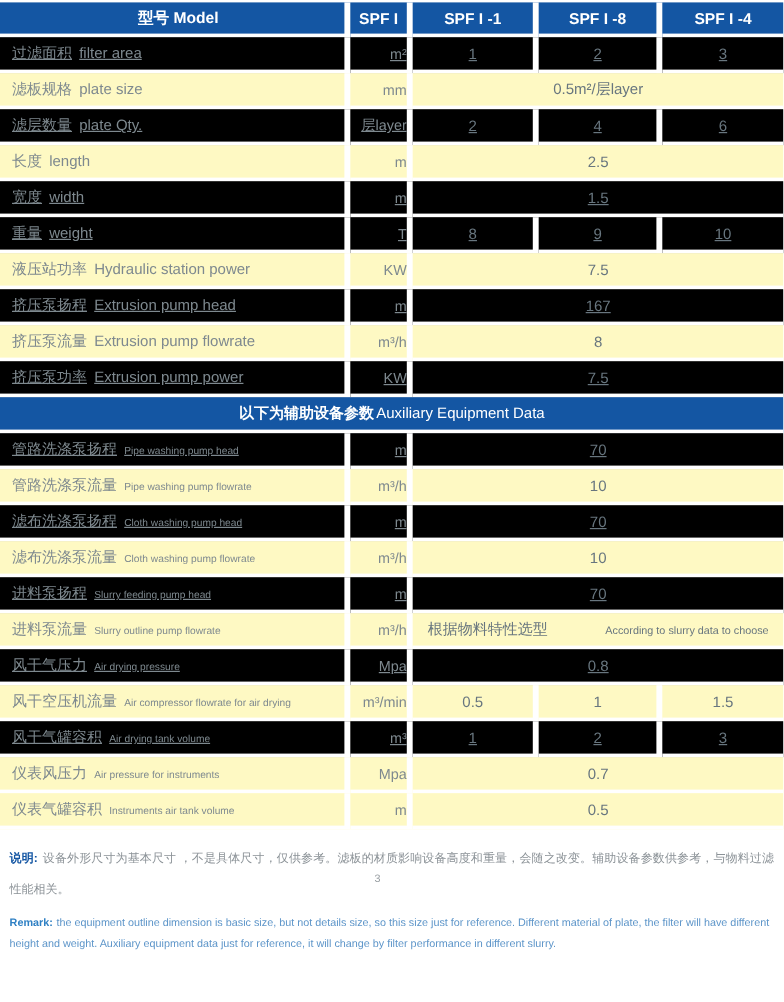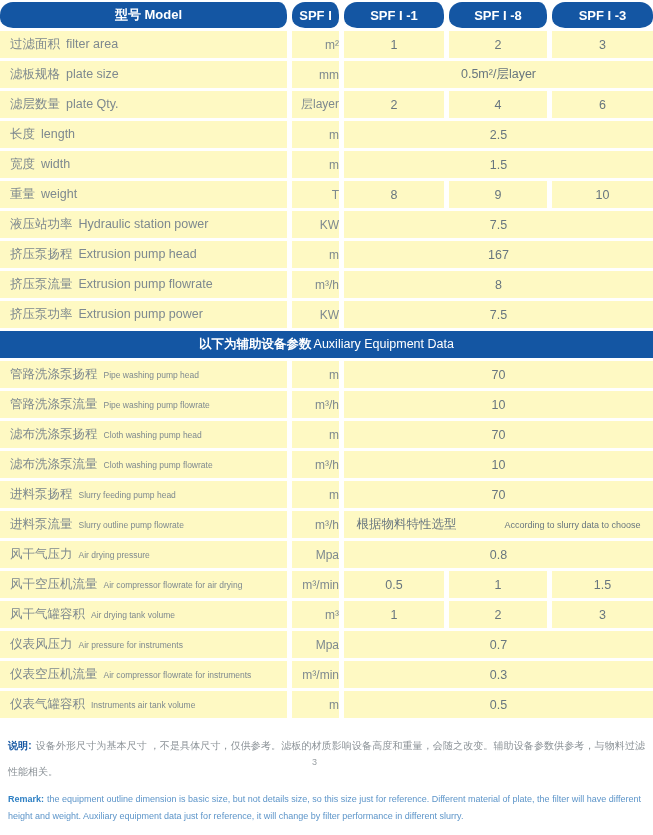--- a/index.html
+++ b/index.html
@@ -14,24 +14,24 @@
   col.c-label{width:292px;} col.c-unit{width:52px;}
   col.c-v1{width:105px;} col.c-v2{width:103px;} col.c-v3{width:101px;}
   th,td{
     box-sizing:border-box;height:30px;padding:0;
     border-right:5px solid #ffffff;border-bottom:3px solid #ffffff;
     overflow:hidden;white-space:nowrap;
   }
   th:last-child,td:last-child{border-right:0;}
   tr.head th{
     background:#1456a3;color:#ffffff;font-size:13px;font-weight:bold;
-    text-align:center;height:29px;border-radius:13px;
+    text-align:center;height:29px;
   }
   th.model{text-align:left;padding-left:10px;}
-  tr.r-light td{background:#fef9c3;}
+  tr.r-light td{background:#000000;text-decoration:underline;}
   tr.r-dark td{background:#fef9c3;}
   td.label{ text-align:left;padding-left:10px;color:#7e898f;font-size:12.5px;}
   td.label .en{margin-left:6px;}
   tr.aux td.label .en{font-size:8.5px;}
   td.unit{text-align:right;color:#7e898f;font-size:12px;}
   td.val{text-align:center;color:#68767f;font-size:12.5px;}
   td.val .val-en-small{font-size:9px;margin-left:48px;}
   tr.section td{
     background:#1456a3;color:#ffffff;text-align:center;font-size:12.5px;height:30px;
   }
@@ -64,21 +64,21 @@
         <col class="c-v2">
         <col class="c-v3">
     </colgroup>
 
     <tbody>
         <tr class="head">
       <th class="model">型号 Model</th>
       <th>SPF I</th>
       <th>SPF I -1</th>
       <th>SPF I -8</th>
-      <th>SPF I -3</th>
+      <th>SPF I -4</th>
     </tr>
 
     <tr class="r-light">
       <td class="label"><span>过滤面积</span><span class="en">filter area</span></td>
       <td class="unit">m²</td>
       <td class="val">1</td>
       <td class="val">2</td>
       <td class="val">3</td>
     </tr>
 
@@ -202,25 +202,20 @@
       <td class="val">2</td>
       <td class="val">3</td>
     </tr>
 
     <tr class="r-dark aux">
       <td class="label"><span>仪表风压力</span><span class="en">Air pressure for instruments</span></td>
       <td class="unit">Mpa</td>
       <td class="val" colspan="3">0.7</td>
     </tr>
 
-    <tr class="r-light aux">
-      <td class="label"><span>仪表空压机流量</span><span class="en">Air compressor flowrate for instruments</span></td>
-      <td class="unit">m³/min</td>
-      <td class="val" colspan="3">0.3</td>
-    </tr>
 
     <tr class="r-dark aux">
       <td class="label"><span>仪表气罐容积</span><span class="en">Instruments air tank volume</span></td>
       <td class="unit">m</td>
       <td class="val" colspan="3">0.5</td>
     </tr>
   </tbody>
     </table>
 
   <div class="footer">

